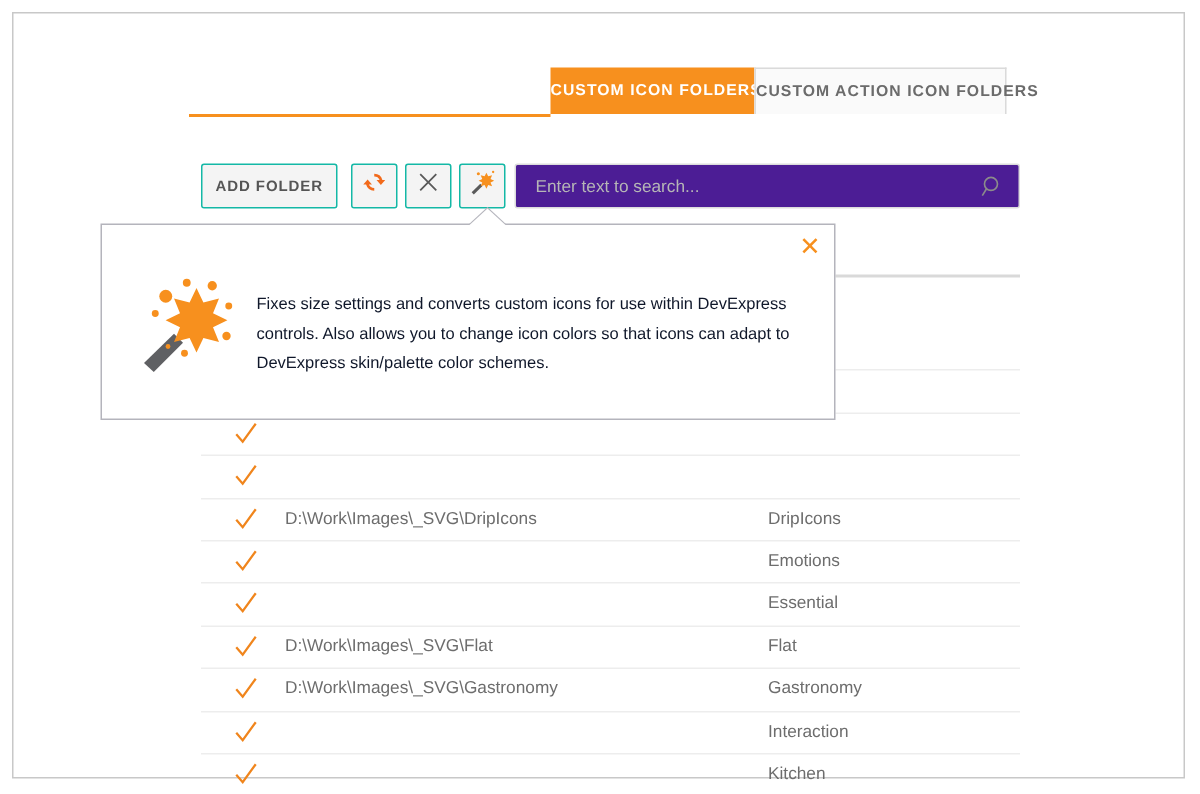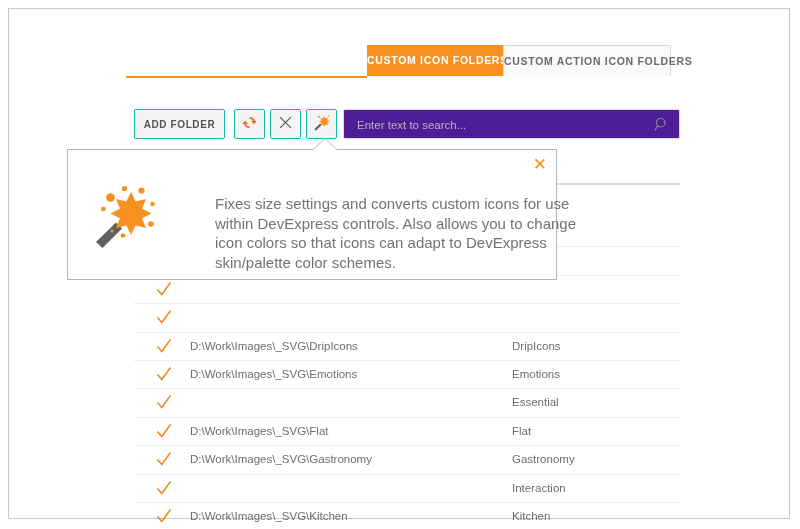--- a/index.html
+++ b/index.html
@@ -245,24 +245,23 @@
     left: 22px;
     top: 32px;
     width: 70px;
     height: 66px;
   }
   #popup-text {
     position: absolute;
     left: 103px;
     top: 44px;
     width: 366px;
-    font-size: 15px;
+    font-size: 11px;
     line-height: 19.5px;
-    color: #737373;
-    margin-left: 44px;
+    color: #0f172a;
   }
 </style>
 </head>
 <body>
 
 <div id="app-window">
 
   <div id="tab-strip">
     <div class="tab" id="tab-custom-icon-folders">
       <span>CUSTOM ICON FOLDERS</span>
@@ -358,21 +357,20 @@
           <span class="row-check"><svg width="16" height="18" viewBox="0 0 16 18">
               <path d="M1.5 9.5 L5.8 14.5 L14.5 2.5" fill="none" stroke="#f0851c" stroke-width="1.5"></path>
             </svg></span>
           <span class="row-path">D:\Work\Images\_SVG\DripIcons</span>
           <span class="row-name">DripIcons</span>
         </div>
         <div class="grid-row" style="top: 170px;">
           <span class="row-check"><svg width="16" height="18" viewBox="0 0 16 18">
               <path d="M1.5 9.5 L5.8 14.5 L14.5 2.5" fill="none" stroke="#f0851c" stroke-width="1.5"></path>
             </svg></span>
-          <span class="row-path">D:\Work\Images\_SVG\Emotions</span>
           <span class="row-name">Emotions</span>
         </div>
         <div class="grid-row" style="top: 198.4px;">
           <span class="row-check"><svg width="16" height="18" viewBox="0 0 16 18">
               <path d="M1.5 9.5 L5.8 14.5 L14.5 2.5" fill="none" stroke="#f0851c" stroke-width="1.5"></path>
             </svg></span>
           <span class="row-name">Essential</span>
         </div>
         <div class="grid-row" style="top: 226.8px;">
           <span class="row-check"><svg width="16" height="18" viewBox="0 0 16 18">
@@ -391,21 +389,20 @@
         <div class="grid-row" style="top: 283.6px;">
           <span class="row-check"><svg width="16" height="18" viewBox="0 0 16 18">
               <path d="M1.5 9.5 L5.8 14.5 L14.5 2.5" fill="none" stroke="#f0851c" stroke-width="1.5"></path>
             </svg></span>
           <span class="row-name">Interaction</span>
         </div>
         <div class="grid-row" style="top: 312px;">
           <span class="row-check"><svg width="16" height="18" viewBox="0 0 16 18">
               <path d="M1.5 9.5 L5.8 14.5 L14.5 2.5" fill="none" stroke="#f0851c" stroke-width="1.5"></path>
             </svg></span>
-          <span class="row-path">D:\Work\Images\_SVG\Kitchen</span>
           <span class="row-name">Kitchen</span>
         </div>
       </div>
   </div>
 
   <div id="popup">
     <div id="popup-tail-border"></div>
     <div id="popup-tail"></div>
 
     <div id="popup-close">✕</div>

